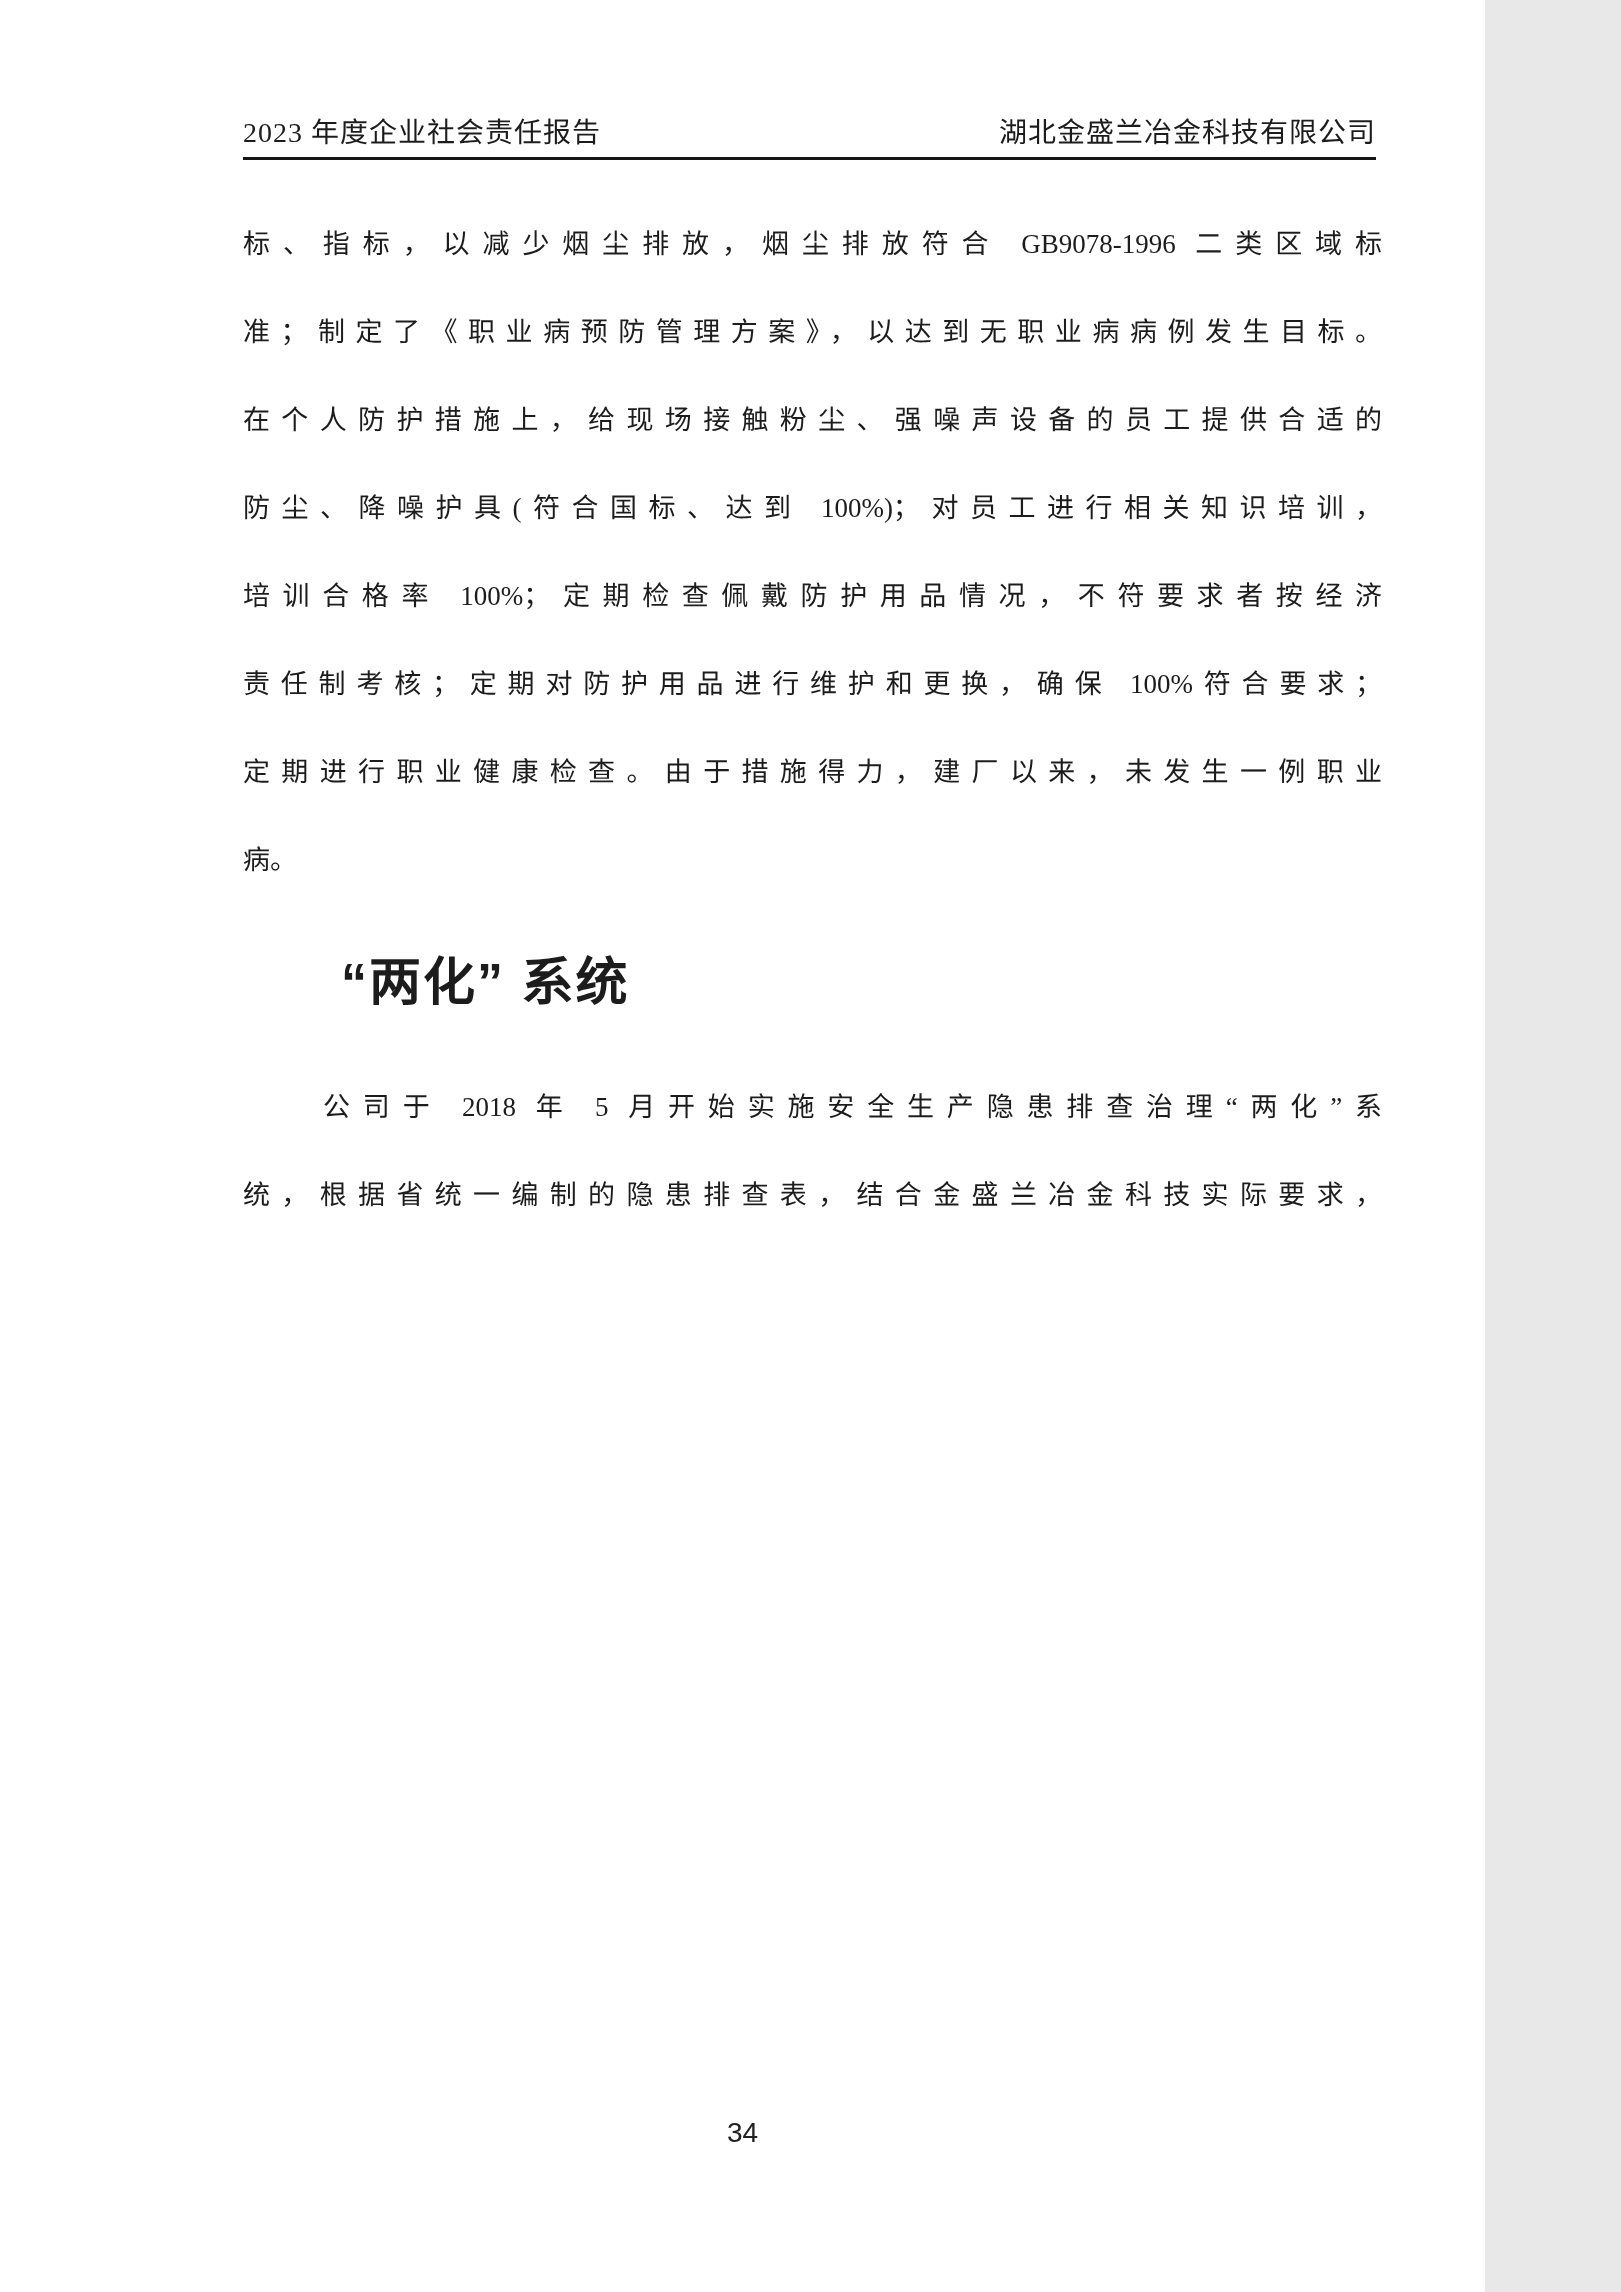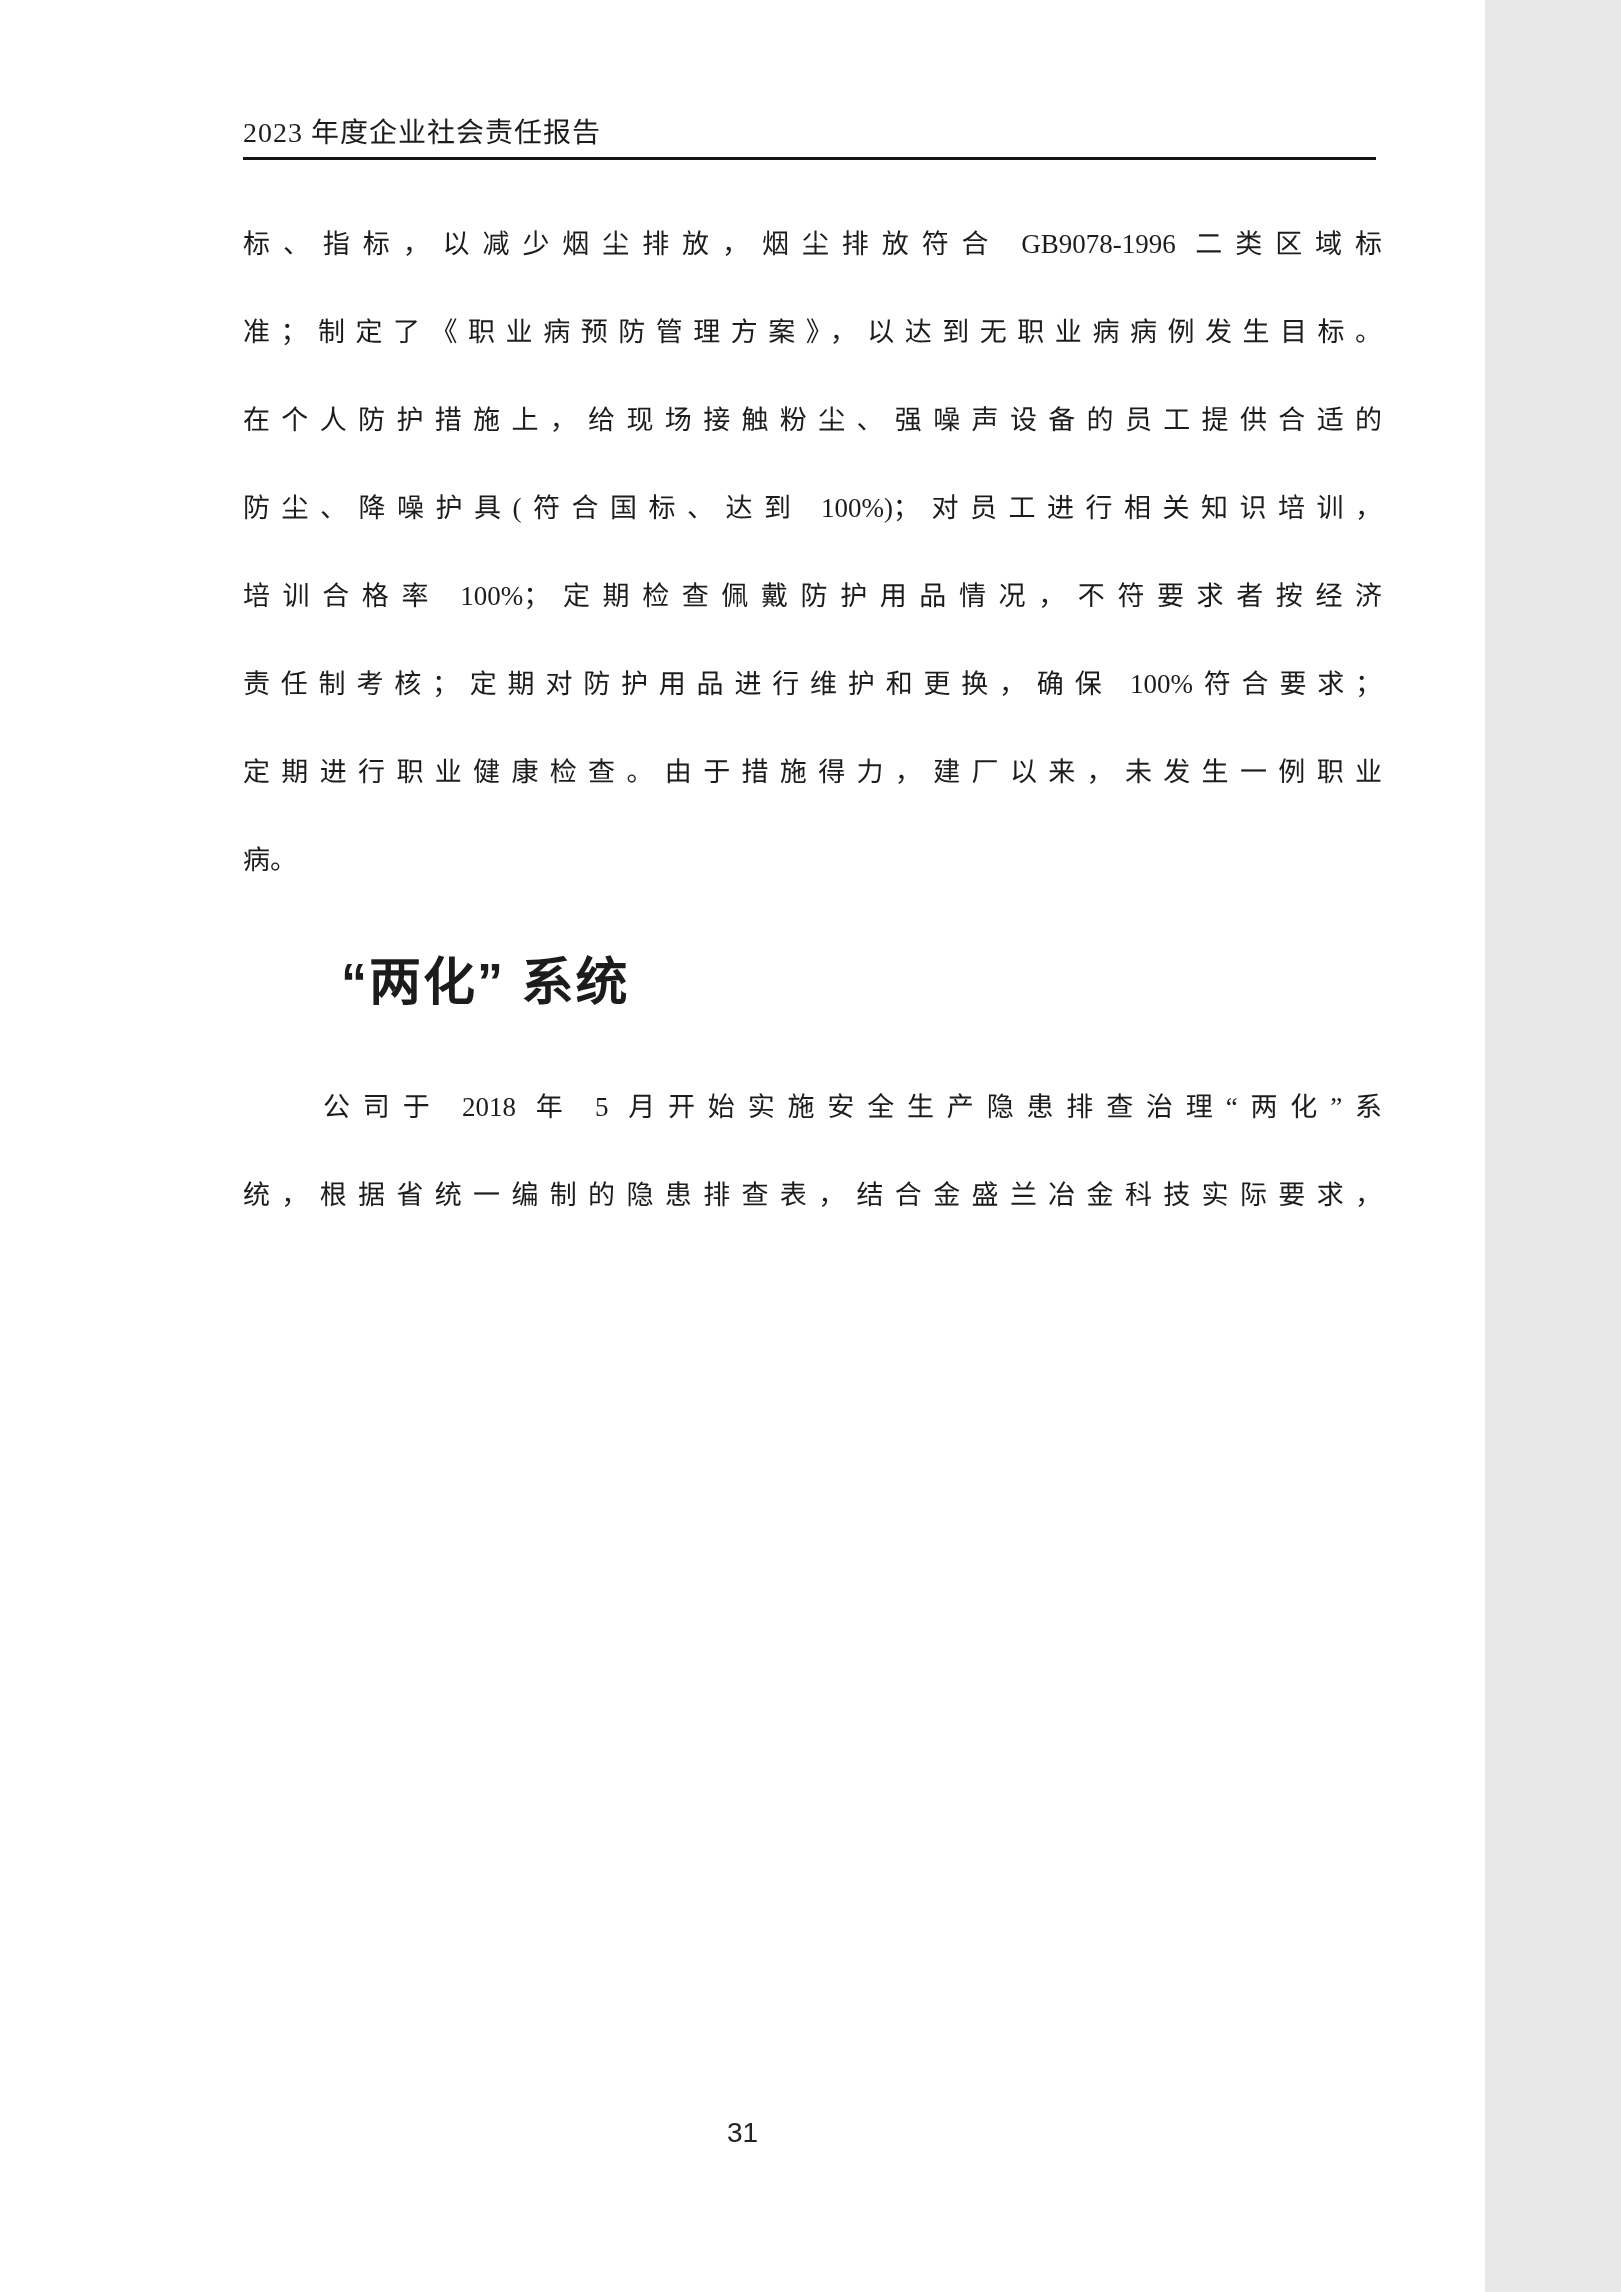--- a/index.html
+++ b/index.html
@@ -75,20 +75,21 @@
     color: #222222;
   }
 </style>
 </head>
 <body>
 
 <div class="page">
 
   <div class="header">
     <span class="header-left">2023 年度企业社会责任报告</span>
+    <span class="header-right">湖北金盛兰冶金科技有限公司</span>
   </div>
 
   <div class="content">
 
     <div class="para p1">
         <div class="line">标、指标，以减少烟尘排放，烟尘排放符合 GB9078-1996 二类区域标</div>
         <div class="line">准；制定了《职业病预防管理方案》，以达到无职业病病例发生目标。</div>
         <div class="line">在个人防护措施上，给现场接触粉尘、强噪声设备的员工提供合适的</div>
         <div class="line">防尘、降噪护具(符合国标、达到 100%)；对员工进行相关知识培训，</div>
         <div class="line">培训合格率 100%；定期检查佩戴防护用品情况，不符要求者按经济</div>
@@ -100,16 +101,16 @@
     <div class="section-heading">“两化” 系统</div>
 
 
     <div class="para p3">
         <div class="line indent">公司于 2018 年 5 月开始实施安全生产隐患排查治理“两化”系</div>
         <div class="line">统，根据省统一编制的隐患排查表，结合金盛兰冶金科技实际要求，</div>
       </div>
 
   </div>
 
-  <div class="page-number">31</div>
+  <div class="page-number">34</div>
 
 </div>
 
 
 </body></html>

